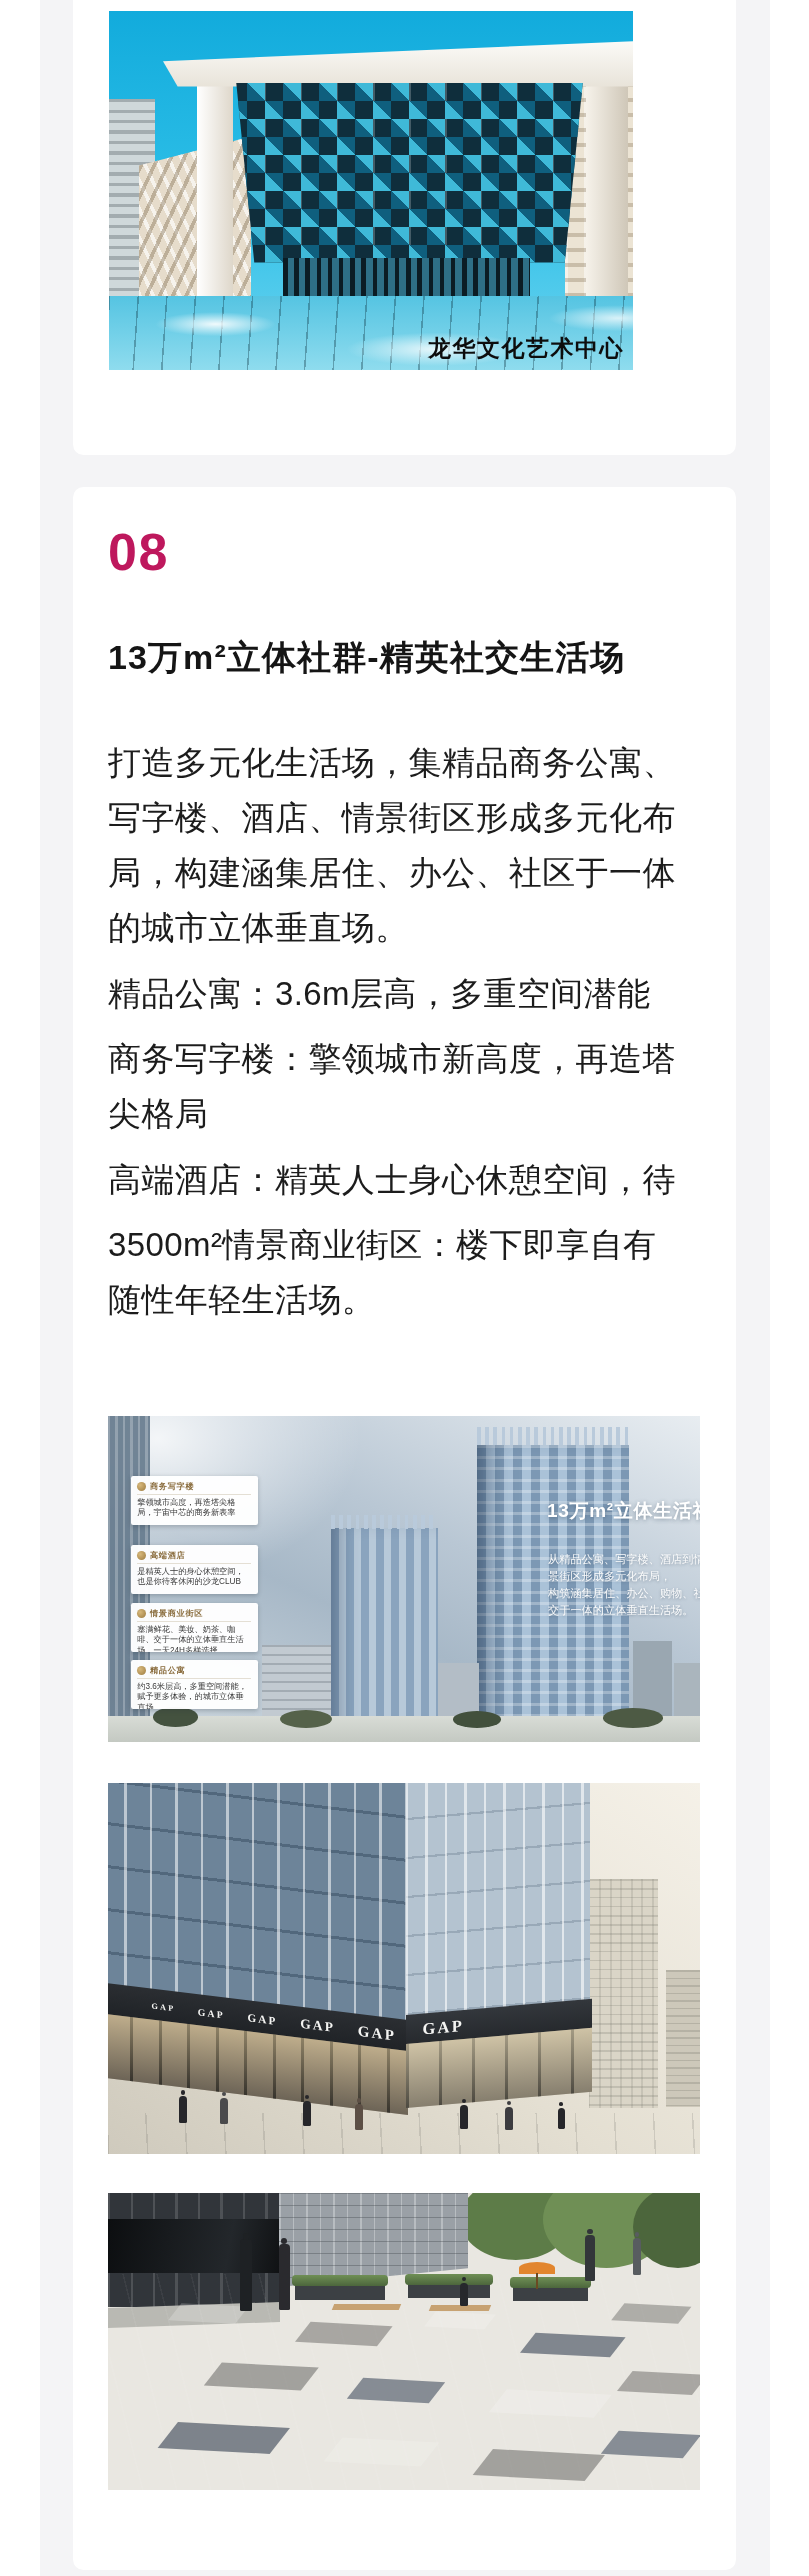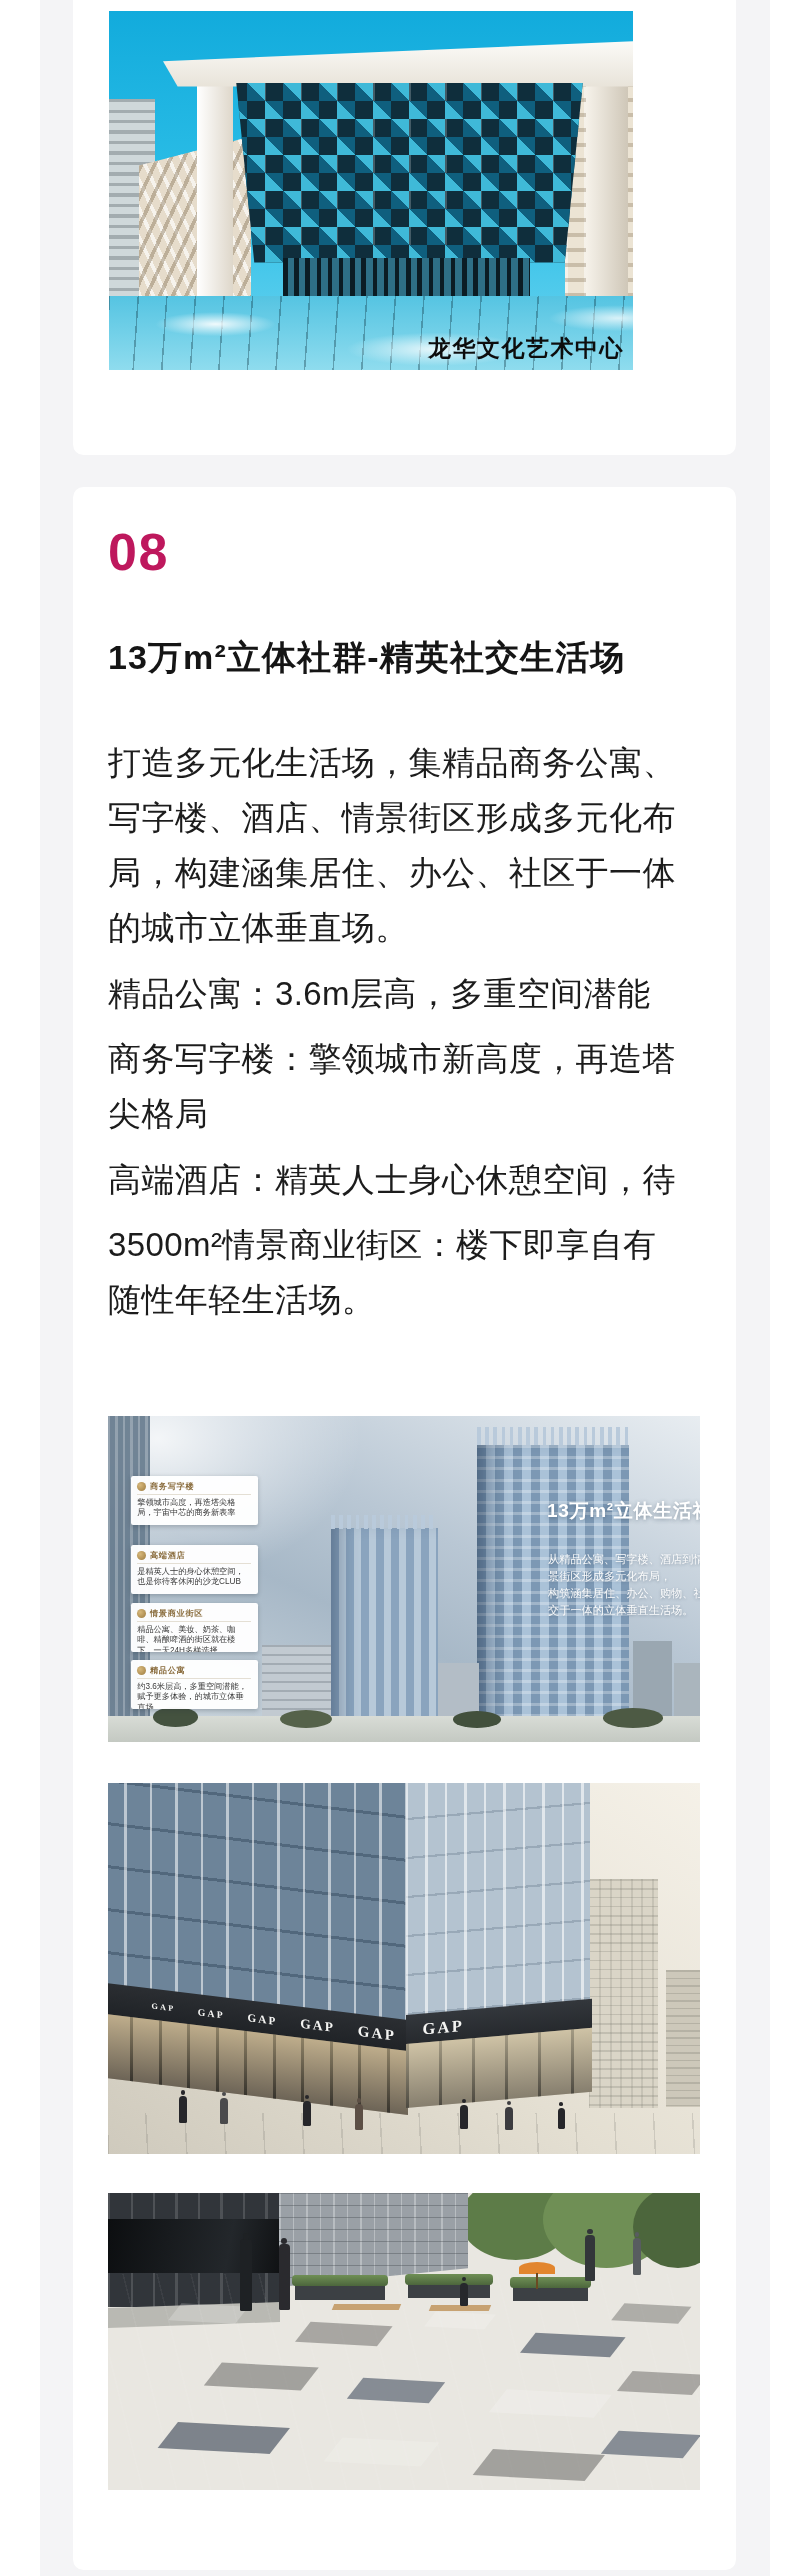--- a/index.html
+++ b/index.html
@@ -223,21 +223,21 @@
           <span class="ra-dot"></span>
           <span class="ra-card-label">高端酒店</span>
         </div>
         <div class="ra-card-body">是精英人士的身心休憩空间，也是你待客休闲的沙龙CLUB</div>
       </div>
       <div class="ra-card" style="top:187px;">
         <div class="ra-card-head">
           <span class="ra-dot"></span>
           <span class="ra-card-label">情景商业街区</span>
         </div>
-        <div class="ra-card-body">精品公寓、美妆、奶茶、咖啡、精酿啤酒的街区就在楼下，一天24H多样选择</div>
+        <div class="ra-card-body">塞满鲜花、美妆、奶茶、咖啡、交于一体的立体垂直生活场，一天24H多样选择</div>
       </div>
       <div class="ra-card" style="top:244px;">
         <div class="ra-card-head">
           <span class="ra-dot"></span>
           <span class="ra-card-label">精品公寓</span>
         </div>
         <div class="ra-card-body">约3.6米层高，多重空间潜能，赋予更多体验，的城市立体垂直场</div>
       </div>
     </div>
 

